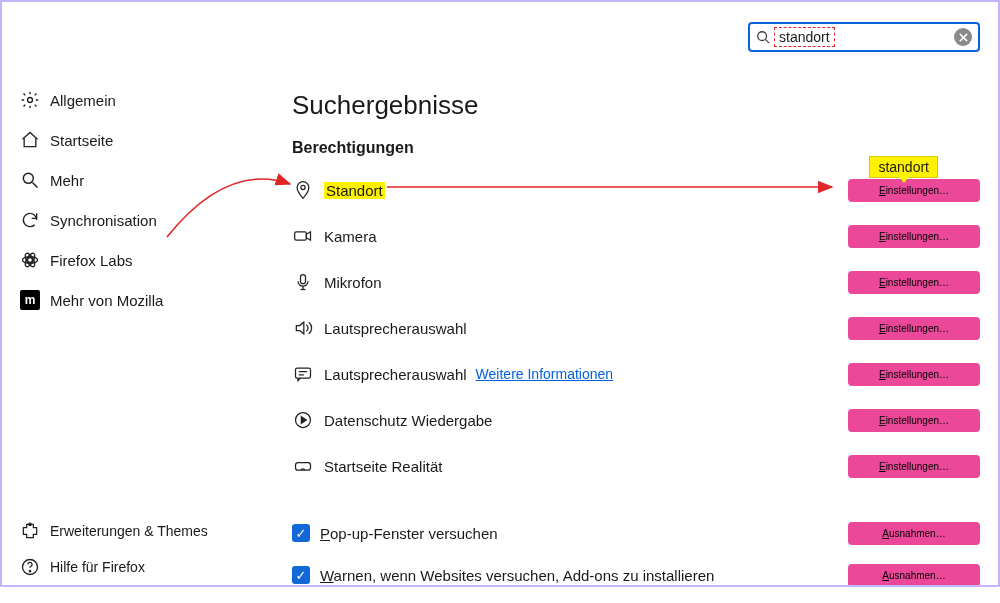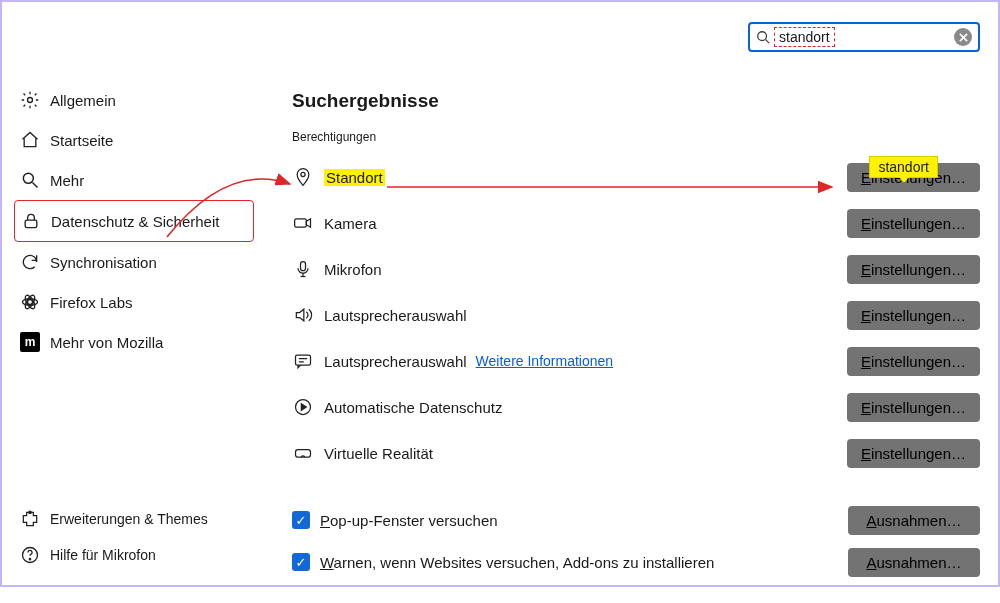--- a/index.html
+++ b/index.html
@@ -12,35 +12,35 @@
   .search-value-box { margin-left: 4px; border: 1.5px dashed #e02626; padding: 0 4px; line-height: 18px; font-size: 14px; }
   .clear-btn { margin-left: auto; width: 18px; height: 18px; border-radius: 50%; background: #8a8a8a; display:flex; align-items:center; justify-content:center; color:#fff; font-size:12px; cursor:pointer; }
 
   
   .sidebar { position: absolute; left: 12px; top: 78px; width: 240px; }
   .sb-item { display: flex; align-items: center; gap: 10px; padding: 10px 6px; font-size: 15px; cursor: pointer; border-radius: 4px; }
   .sb-item.active { border: 1.5px solid #e02626; }
   .sb-icon { width: 20px; height: 20px; display:flex; align-items:center; justify-content:center; flex:0 0 auto; }
   .sb-icon svg { width: 20px; height: 20px; }
 
-  .sb-bottom { position: absolute; left: 12px; bottom: 12px; width: 240px; }
+  .sb-bottom { position: absolute; left: 12px; bottom: 0; width: 240px; }
   .sb-bottom .sb-item { font-size: 14px; padding: 8px 6px; }
 
   
   .main { position: absolute; left: 290px; top: 88px; right: 18px; bottom: 0; }
-  .h1 { font-size: 19px; font-weight: 700; margin: 0 0 18px 0; }
-  .h2 { font-size: 12px; font-weight: 400; margin: 0 0 14px 0; }
+  .h1 { font-size: 26px; font-weight: 400; margin: 0 0 18px 0; }
+  .h2 { font-size: 16px; font-weight: 700; margin: 0 0 14px 0; }
 
   .perm-row { display: flex; align-items: center; height: 38px; margin-bottom: 8px; }
   .perm-icon { width: 22px; height: 22px; margin-right: 10px; display:flex; align-items:center; justify-content:center; }
   .perm-icon svg { width: 20px; height: 20px; stroke: #222; fill: none; stroke-width: 1.5; }
   .perm-label { font-size: 15px; }
   .hl { background: #fff200; padding: 0 2px; }
   .learn-link { color: #0060df; text-decoration: underline; margin-left: 9px; cursor:pointer; }
-  .perm-btn { margin-left: auto; padding: 6px 14px; background: #737373; border: none; border-radius: 4px; font-size: 15px; cursor:pointer; min-width:132px; }
+  .perm-btn { margin-left: auto; padding: 6px 14px; background: #ec4899; border: none; border-radius: 4px; font-size: 10px; cursor:pointer; min-width:132px; }
   .perm-btn .ul { text-decoration: underline; }
 
   .checks { margin-top: 30px; }
   .chk-row { display:flex; align-items:center; height:36px; margin-bottom:6px; }
   .chk-box { width:18px; height:18px; background:#1368d8; border-radius:3px; margin-right:10px; display:flex; align-items:center; justify-content:center; color:#fff; font-size:13px; flex:0 0 auto; }
 
   
   .tooltip-badge { position:absolute; top:154px; right:60px; background:#fff200; padding:2px 8px; font-size:14px; border:1px solid #d6cc00; z-index:5; }
   .tooltip-badge::after { content:""; position:absolute; left:50%; bottom:-6px; margin-left:-5px; border-left:5px solid transparent; border-right:5px solid transparent; border-top:6px solid #fff200; }
 
@@ -89,29 +89,20 @@
     </div>
     <div class="sb-item">
       <span class="sb-icon">
           <svg viewBox="0 0 24 24" fill="none" stroke="#222" stroke-width="1.8">
             <circle cx="10" cy="10" r="6"></circle>
             <line x1="15" y1="15" x2="21" y2="21"></line>
           </svg>
         </span>
       <span>Mehr</span>
     </div>
-    <div class="sb-item active">
-      <span class="sb-icon">
-          <svg viewBox="0 0 24 24" fill="none" stroke="#222" stroke-width="1.6">
-            <rect x="5" y="11" width="14" height="9" rx="2"></rect>
-            <path d="M8 11V8a4 4 0 0 1 8 0v3"></path>
-          </svg>
-        </span>
-      <span>Datenschutz &amp; Sicherheit</span>
-    </div>
     <div class="sb-item">
       <span class="sb-icon">
           <svg viewBox="0 0 24 24" fill="none" stroke="#222" stroke-width="1.6">
             <path d="M20 12a8 8 0 1 0-2.3 5.6"></path>
             <path d="M20 4v6h-6"></path>
           </svg>
         </span>
       <span>Synchronisation</span>
     </div>
     <div class="sb-item">
@@ -144,21 +135,21 @@
       <span>Erweiterungen &amp; Themes</span>
     </div>
     <div class="sb-item">
       <span class="sb-icon">
           <svg viewBox="0 0 24 24" fill="none" stroke="#222" stroke-width="1.6">
             <circle cx="12" cy="12" r="9"></circle>
             <path d="M9.5 9a2.5 2.5 0 1 1 3.5 2.3c-.8.4-1 1-1 1.7"></path>
             <circle cx="12" cy="17" r="0.8" fill="#222"></circle>
           </svg>
         </span>
-      <span>Hilfe für Mikrofon</span>
+      <span>Hilfe für Firefox</span>
     </div>
   </div>
 
   <div class="main">
     <div class="h1">Suchergebnisse</div>
     <div class="h2">Berechtigungen</div>
 
     <div class="perm-row">
       <span class="perm-icon">
           <svg viewBox="0 0 24 24">
@@ -219,32 +210,32 @@
       <button class="perm-btn"><span class="ul">E</span><span>instellungen…</span></button>
     </div>
 
     <div class="perm-row">
       <span class="perm-icon">
           <svg viewBox="0 0 24 24">
             <circle cx="12" cy="12" r="9"></circle>
             <path d="M10 8l6 4-6 4z" fill="#222"></path>
           </svg>
         </span>
-      <span class="perm-label">Automatische Datenschutz</span>
+      <span class="perm-label">Datenschutz Wiedergabe</span>
       <button class="perm-btn"><span class="ul">E</span><span>instellungen…</span></button>
     </div>
 
     <div class="perm-row">
       <span class="perm-icon">
           <svg viewBox="0 0 24 24">
             <rect x="3" y="8" width="18" height="9" rx="3"></rect>
             <path d="M10 17c0-2 4-2 4 0"></path>
           </svg>
         </span>
-      <span class="perm-label">Virtuelle Realität</span>
+      <span class="perm-label">Startseite Realität</span>
       <button class="perm-btn"><span class="ul">E</span><span>instellungen…</span></button>
     </div>
 
     <div class="checks">
       <div class="chk-row">
         <span class="chk-box">✓</span>
         <span class="perm-label"><span style="text-decoration:underline">P</span><span>op-up-Fenster versuchen</span></span>
         <button class="perm-btn"><span class="ul">A</span><span>usnahmen…</span></button>
       </div>
       <div class="chk-row">

